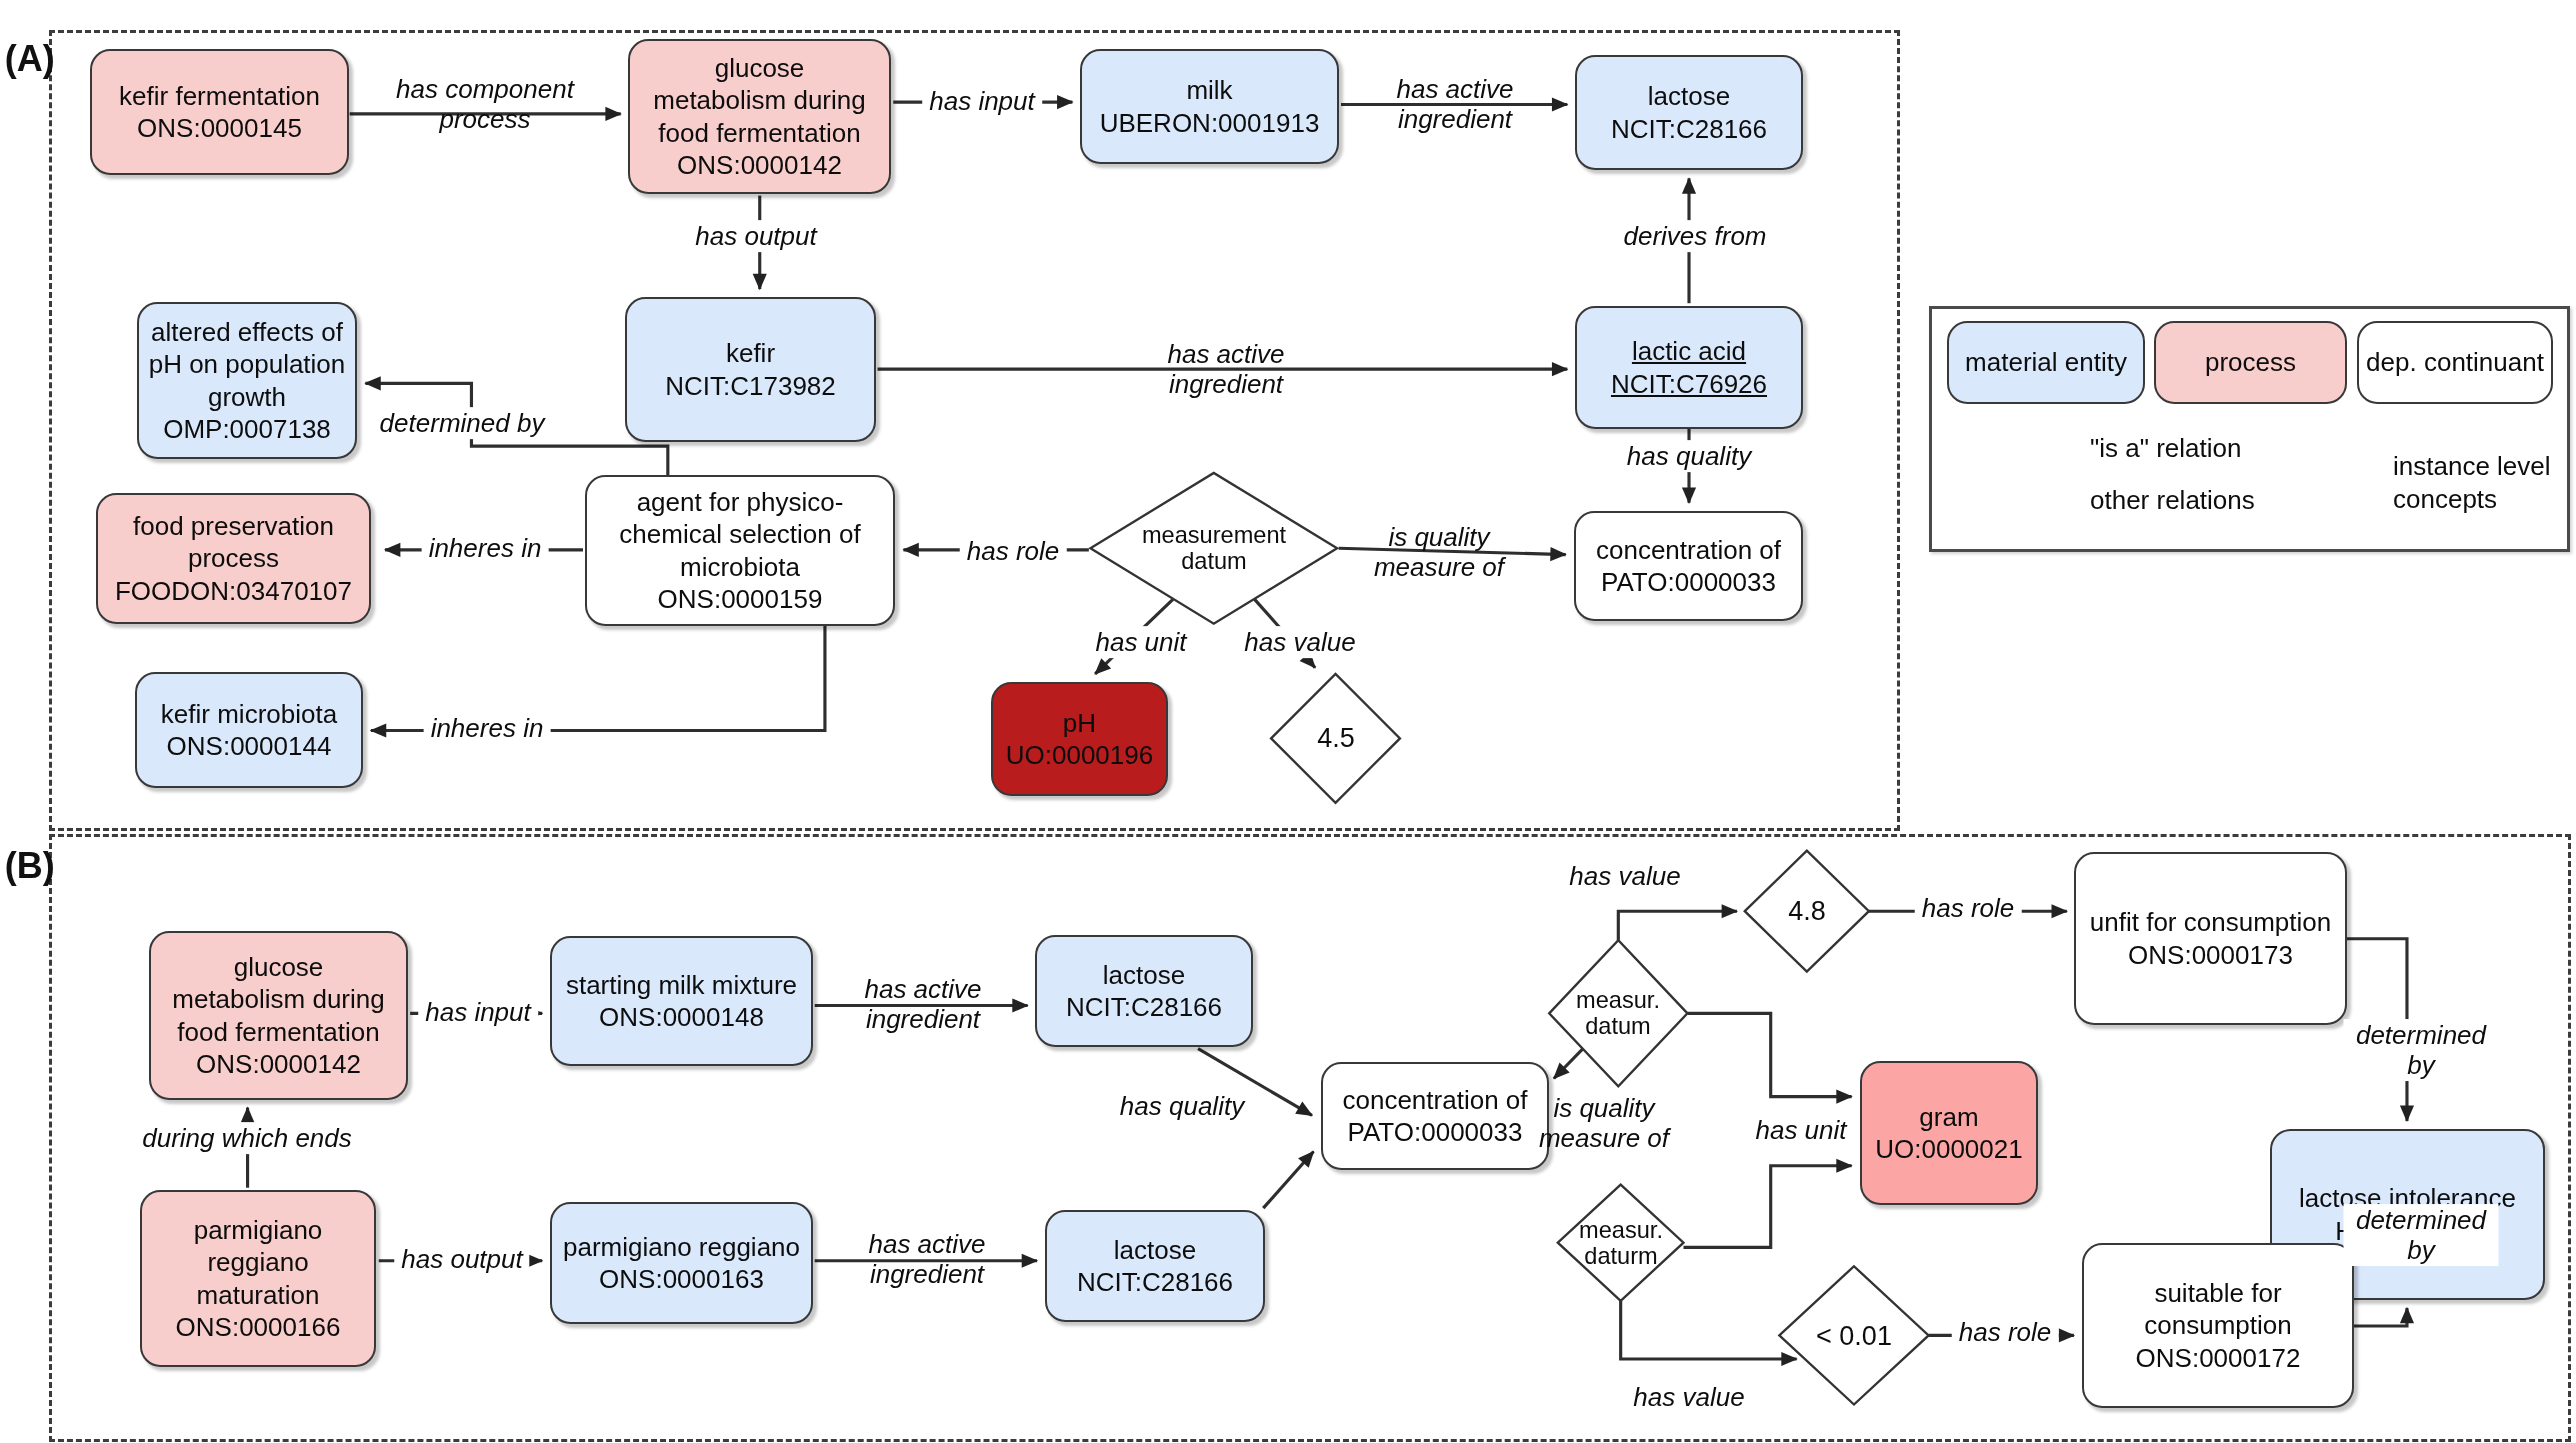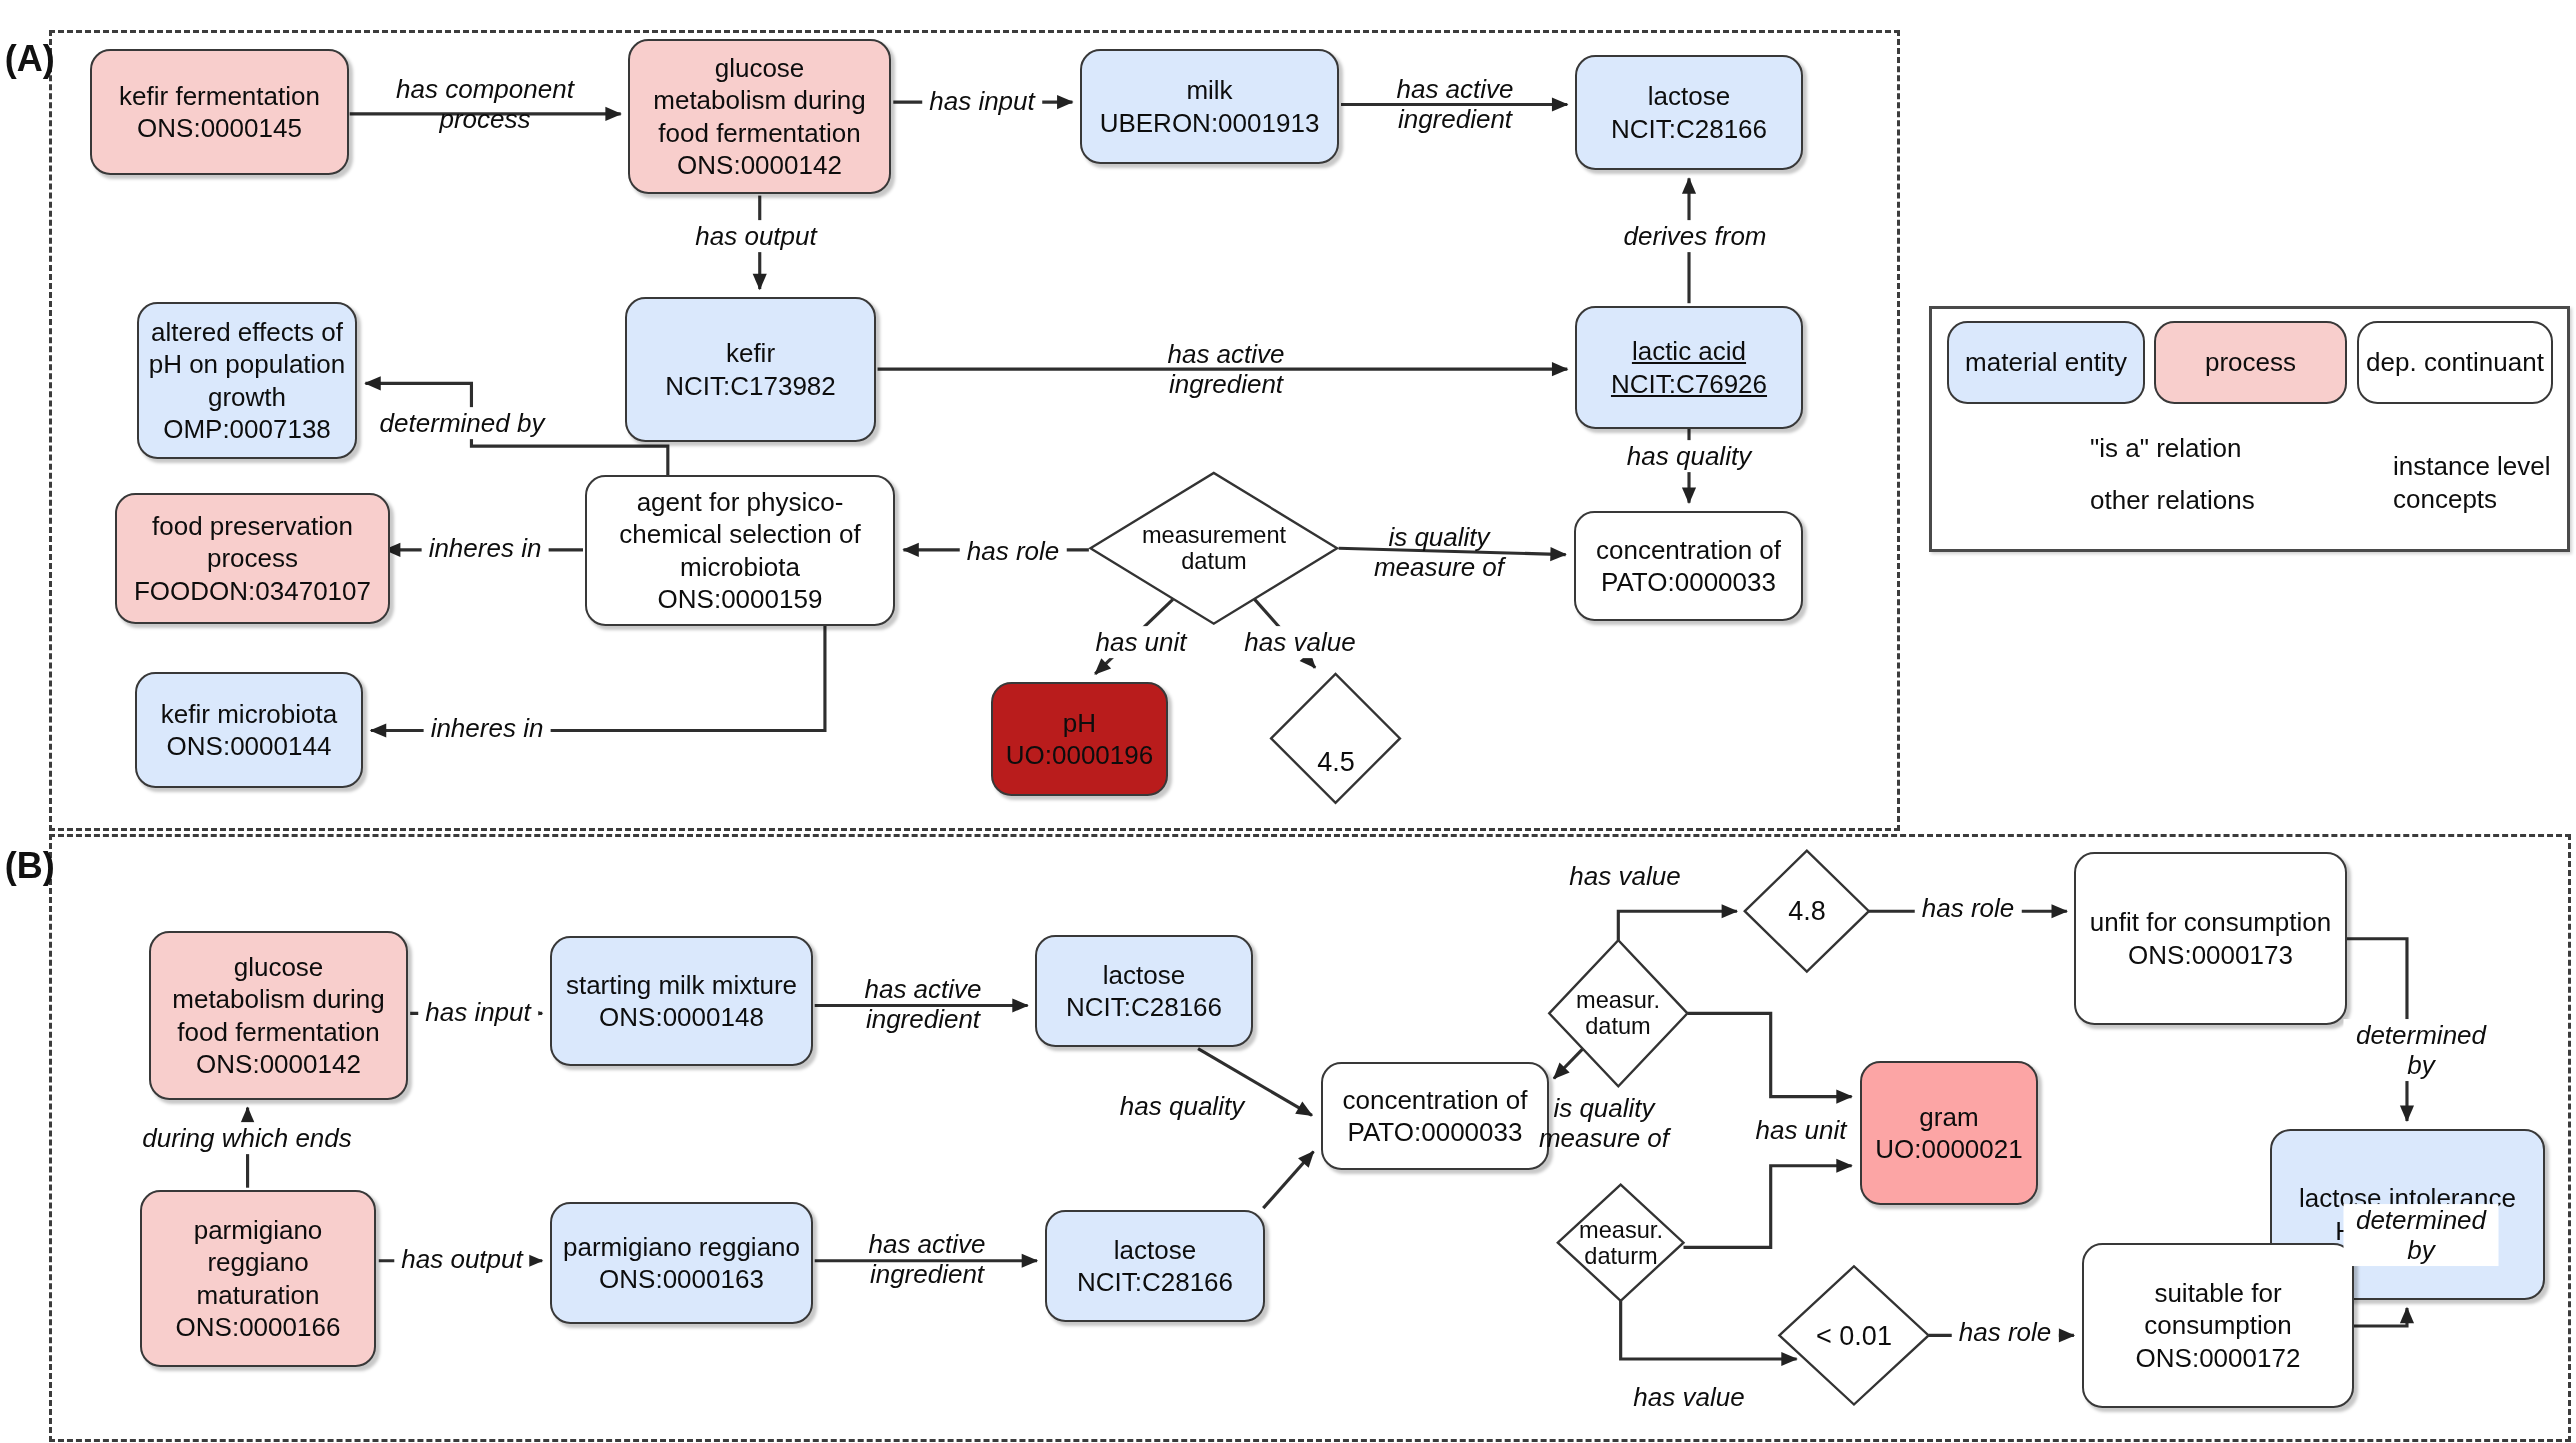--- a/index.html
+++ b/index.html
@@ -115,39 +115,39 @@
   <div class="node" style="left: 1080px; top: 49px; width: 259px; height: 115px; background: rgb(218, 232, 252);">milk
 UBERON:0001913</div>
   <div class="node" style="left: 1575px; top: 55px; width: 228px; height: 115px; background: rgb(218, 232, 252);">lactose
 NCIT:C28166</div>
   <div class="node" style="left: 625px; top: 297px; width: 251px; height: 145px; background: rgb(218, 232, 252);">kefir
 NCIT:C173982</div>
   <div class="node" style="left: 137px; top: 302px; width: 220px; height: 157px; background: rgb(218, 232, 252);">altered effects of
 pH on population
 growth
 OMP:0007138</div>
-  <div class="node" style="left: 115px; top: 493px; width: 275px; height: 131px; background: rgb(248, 206, 204);">food preservation
+  <div class="node" style="left: 96px; top: 493px; width: 275px; height: 131px; background: rgb(248, 206, 204);">food preservation
 process
 FOODON:03470107</div>
   <div class="node" style="left: 585px; top: 475px; width: 310px; height: 151px; background: rgb(255, 255, 255);">agent for physico-
 chemical selection of
 microbiota
 ONS:0000159</div>
   <div class="node" style="left: 1575px; top: 306px; width: 228px; height: 123px; background: rgb(218, 232, 252); text-decoration: underline;">lactic acid
 NCIT:C76926</div>
   <div class="node" style="left: 1574px; top: 511px; width: 229px; height: 110px; background: rgb(255, 255, 255);">concentration of
 PATO:0000033</div>
   <div class="node" style="left: 991px; top: 682px; width: 177px; height: 114px; background: #b91c1c;">pH
 UO:0000196</div>
   <div class="node" style="left: 135px; top: 672px; width: 228px; height: 116px; background: rgb(218, 232, 252);">kefir microbiota
 ONS:0000144</div>
 
   <div class="dlabel" style="left:1214px; top:548px;">measurement
 datum</div>
-  <div class="dlabel dval" style="left:1336px; top:738px;margin-top:24px;">4.5</div>
+  <div class="dlabel dval" style="left:1336px; top:738px;">4.5</div>
 
   <div class="elabel" style="left:485px;  top:104px;">has component
 process</div>
   <div class="elabel wbg" style="left:982px; top:101px;">has input</div>
   <div class="elabel" style="left:1455px; top:104px;">has active
 ingredient</div>
   <div class="elabel wbg" style="left:756px;  top:236px;">has output</div>
   <div class="elabel wbg" style="left:1695px; top:236px;">derives from</div>
   <div class="elabel" style="left:1226px; top:369px;">has active
 ingredient</div>

